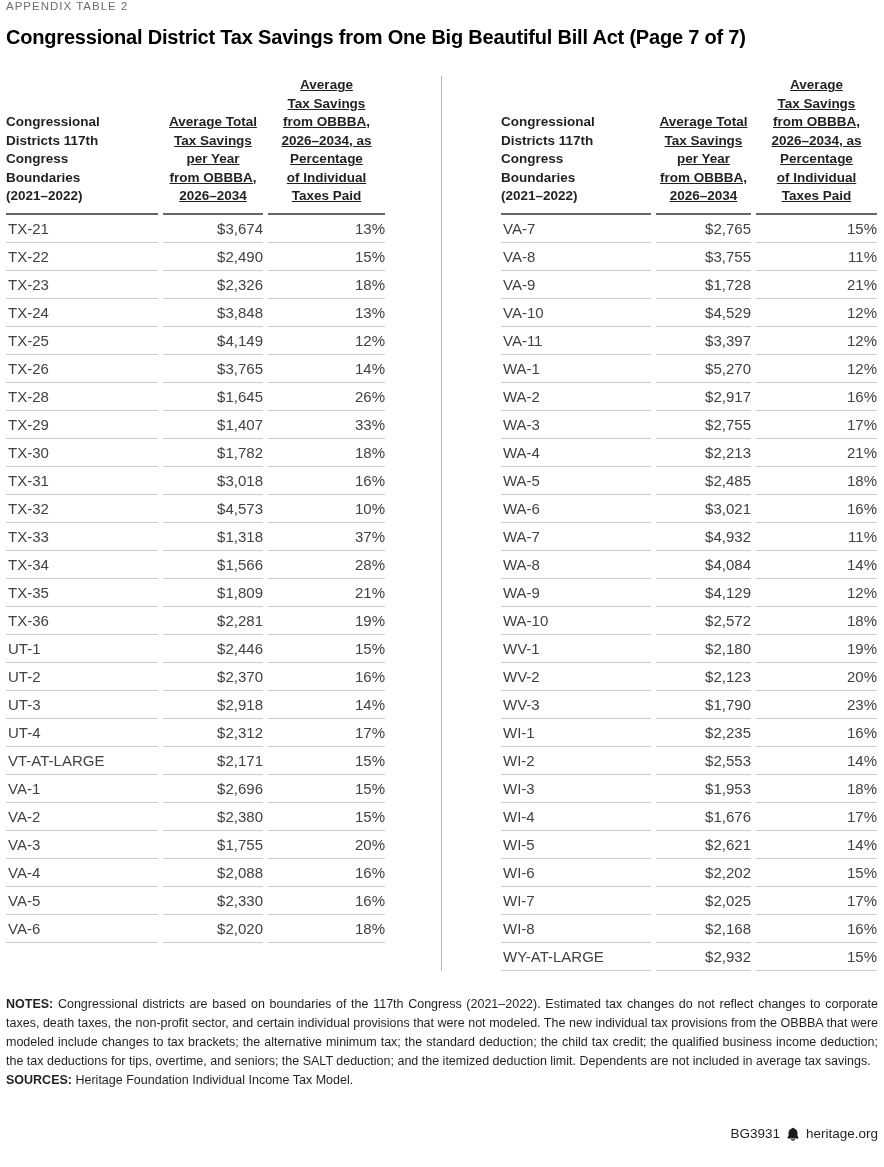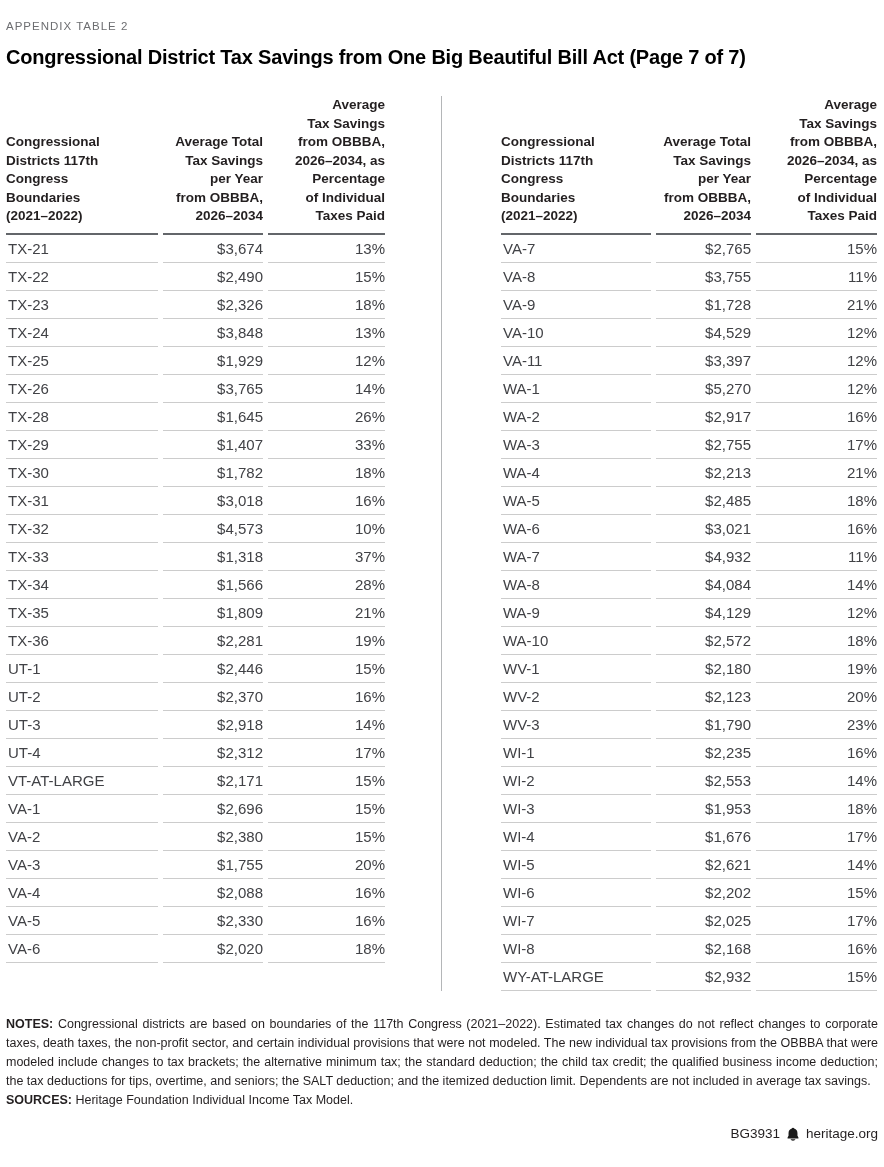--- a/index.html
+++ b/index.html
@@ -1,21 +1,21 @@
 <!DOCTYPE html>
 <html><head>
 <meta charset="utf-8">
 <style>
   * { margin: 0; padding: 0; box-sizing: border-box; }
   html, body { background: #ffffff; }
   .page {
     width: 884px; height: 1167px;
     background: #ffffff;
     font-family: "Liberation Sans", sans-serif;
-    padding: 20px 6px 0 6px;
+    padding: 0 6px 0 6px;
     position: relative;
     overflow: hidden;
   }
   .eyebrow {
     font-size: 11.5px;
     letter-spacing: 1px;
     color: #6d6e71;
     font-weight: 400;
   }
   .title {
@@ -55,21 +55,21 @@
     vertical-align: bottom;
     font-size: 13.5px;
     line-height: 18.5px;
     font-weight: 700;
     color: #231f20;
     padding-bottom: 7px;
     border-bottom: 2px solid #63666a;
     white-space: pre-line;
   }
   th.c1 { text-align: left; }
-  th.c2, th.c3 { text-align: right; }
+  th.c2, th.c3 { text-align: center; text-decoration: underline; }
   td {
     font-size: 15px;
     line-height: 17px;
     padding: 5px 0;
     color: #414246;
     border-bottom: 1px solid #cccccc;
     overflow: hidden;
     white-space: nowrap;
   }
   td.c1 { text-align: left; padding-left: 2px; }
@@ -155,21 +155,21 @@
             </tr>
 
             <tr>
               <td class="c1">TX-24</td>
               <td class="c2">$3,848</td>
               <td class="c3">13%</td>
             </tr>
 
             <tr>
               <td class="c1">TX-25</td>
-              <td class="c2">$1,929</td>
+              <td class="c2">$4,149</td>
               <td class="c3">12%</td>
             </tr>
 
             <tr>
               <td class="c1">TX-26</td>
               <td class="c2">$3,765</td>
               <td class="c3">14%</td>
             </tr>
 
 

